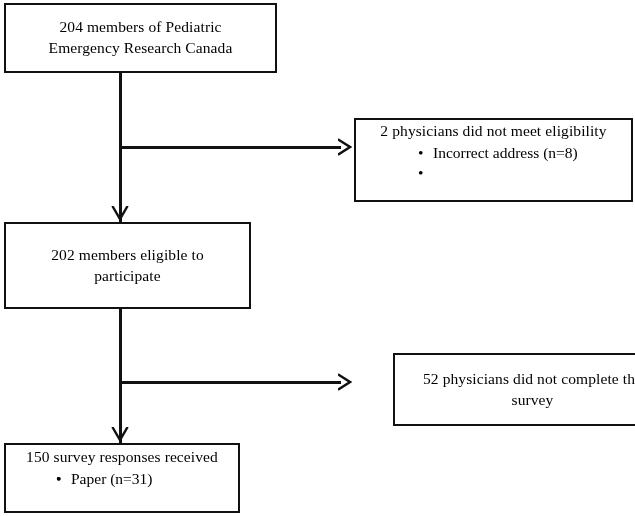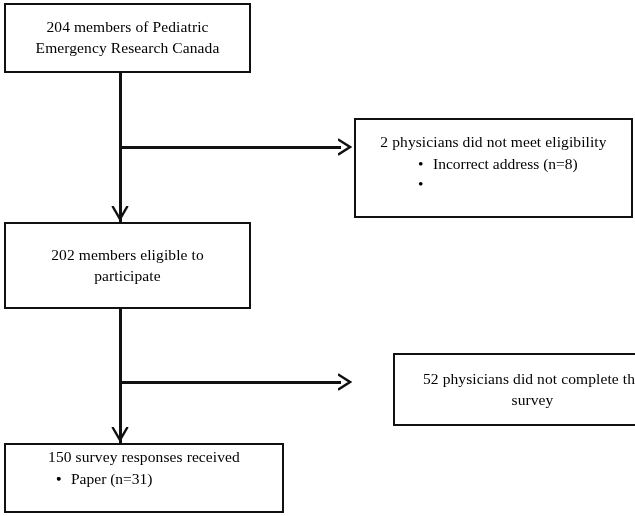--- a/index.html
+++ b/index.html
@@ -112,26 +112,26 @@
       <path d="M1 2 L12 9 L1 16" fill="none" stroke="#111111" stroke-width="2.4" stroke-linecap="square" stroke-linejoin="miter"></path>
     </svg>
   </div>
 
   <div class="arrow-down" style="left:111px; top:427px;">
     <svg width="18" height="16" viewBox="0 0 18 16">
       <path d="M2 1 L9 13 L16 1" fill="none" stroke="#111111" stroke-width="2.4" stroke-linecap="square" stroke-linejoin="miter"></path>
     </svg>
   </div>
 
-  <div class="box" id="box-members-total" style="left:4px; top:3px; width:247px; height:70px;">
+  <div class="box" id="box-members-total" style="left:4px; top:3px; width:273px; height:70px;">
     <div class="box-title">204 members of Pediatric
 Emergency Research Canada</div>
   </div>
 
-  <div class="box" id="box-ineligible" style="left:354px; top:118px; width:279px; height:100px; justify-content:flex-start; padding-top:12px;">
+  <div class="box" id="box-ineligible" style="left:354px; top:118px; width:279px; height:84px; justify-content:flex-start; padding-top:1px;">
     <div class="box-title">2 physicians did not meet eligibility</div>
     <ul class="bullets">
       <li>
         <span class="bullet-dot">•</span>
         <span>Incorrect address (n=8)</span>
       </li>
       <li>
         <span class="bullet-dot">•</span>
       </li>
     </ul>
@@ -140,21 +140,21 @@
   <div class="box" id="box-eligible" style="left:4px; top:222px; width:247px; height:87px;">
     <div class="box-title">202 members eligible to
 participate</div>
   </div>
 
   <div class="box" id="box-not-completed" style="left:354px; top:353px; width:279px; height:73px;margin-left:39px;">
     <div class="box-title">52 physicians did not complete the
 survey</div>
   </div>
 
-  <div class="box" id="box-responses" style="left:4px; top:443px; width:280px; height:70px; justify-content:flex-start; ">
+  <div class="box" id="box-responses" style="left:4px; top:443px; width:236px; height:70px; justify-content:flex-start; ">
     <div class="box-title">150 survey responses received</div>
     <ul class="bullets">
       <li>
         <span class="bullet-dot">•</span>
       </li>
       <li>
         <span class="bullet-dot">•</span>
         <span>Paper (n=31)</span>
       </li>
     </ul>

